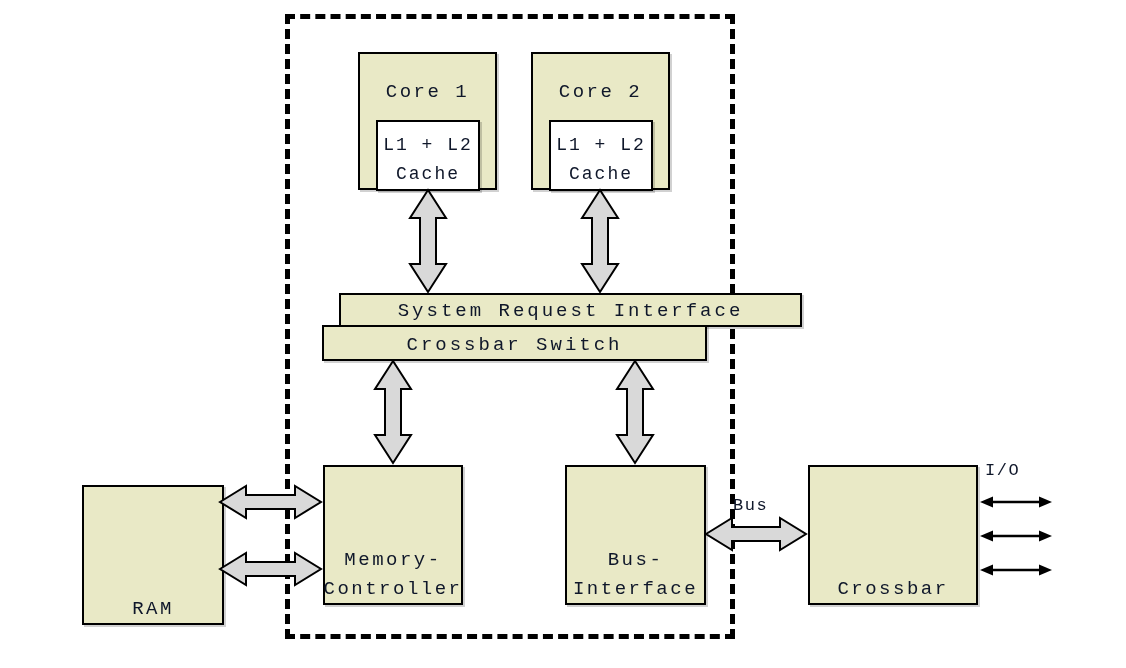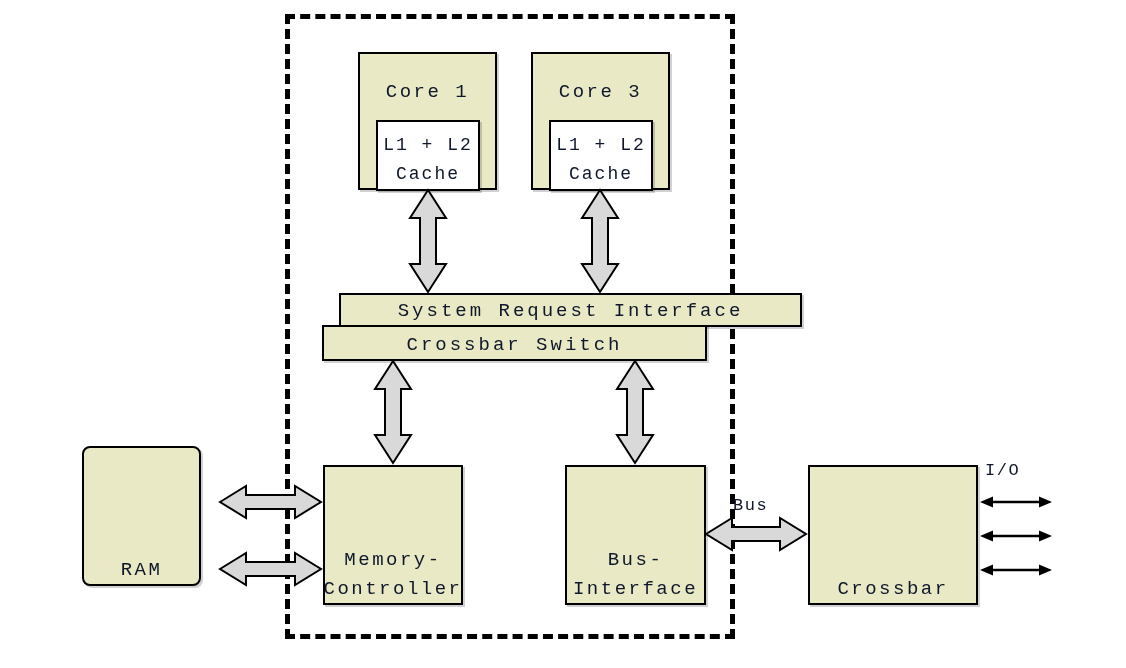--- a/index.html
+++ b/index.html
@@ -50,40 +50,40 @@
 <body>
 
 <div class="canvas">
 
   <div class="dashed-box"></div>
 
   <div class="block core" style="left:358px;top:52px;width:139px;height:138px;">
     <span class="lbl">Core 1</span>
   </div>
   <div class="block core" style="left:531px;top:52px;width:139px;height:138px;">
-    <span class="lbl">Core 3</span>
+    <span class="lbl">Core 2</span>
   </div>
 
   <div class="block cache" style="left:376px;top:120px;width:104px;height:71px;">
     <span class="lbl">L1 + L2
 Cache</span>
   </div>
   <div class="block cache" style="left:549px;top:120px;width:104px;height:71px;">
     <span class="lbl">L1 + L2
 Cache</span>
   </div>
 
   <div class="block bar" style="left:339px;top:293px;width:463px;height:34px;">
     <span class="lbl">System Request Interface</span>
   </div>
   <div class="block bar" style="left:322px;top:325px;width:385px;height:36px;">
     <span class="lbl">Crossbar Switch</span>
   </div>
 
-  <div class="block" style="left:82px;top:446px;width:119px;height:140px;border-radius:8px;">
+  <div class="block" style="left:82px;top:485px;width:142px;height:140px;">
     <span class="lbl">RAM</span>
   </div>
   <div class="block" style="left:323px;top:465px;width:140px;height:140px;">
     <span class="lbl">Memory-
 Controller</span>
   </div>
   <div class="block" style="left:565px;top:465px;width:141px;height:140px;">
     <span class="lbl">Bus-
 Interface</span>
   </div>

